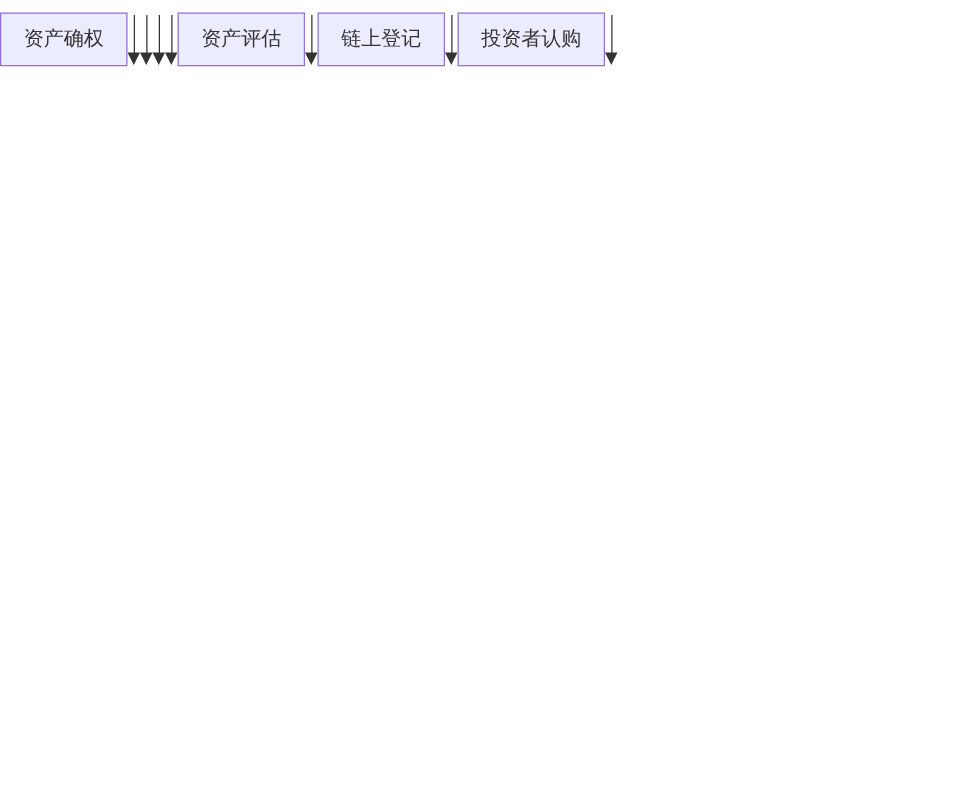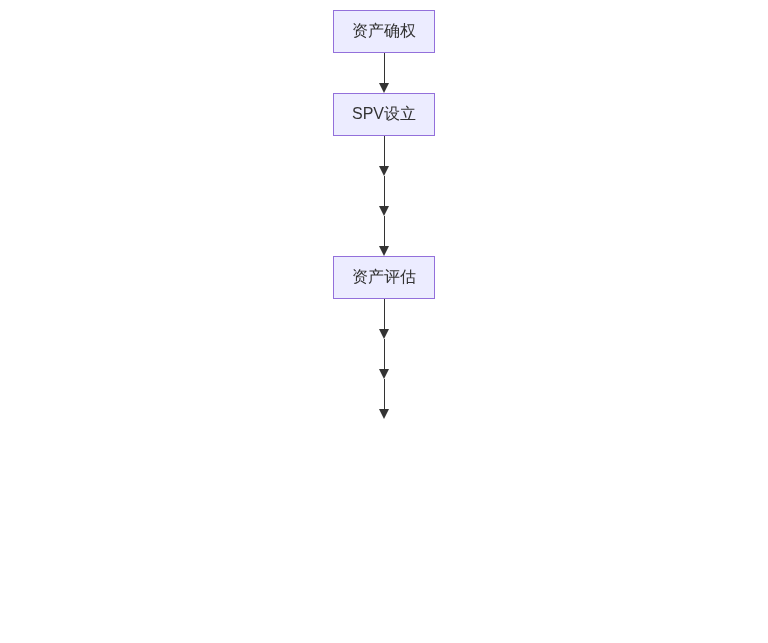--- a/index.html
+++ b/index.html
@@ -20,21 +20,21 @@
     background: var(--bg-color);
     overflow: hidden;
     position: relative;
   }
   .flow {
     position: absolute;
     left: 0;
     top: 10px;
     width: 768px;
     display: flex;
-    flex-direction: column;
+    flex-direction: row;
     align-items: center;
   }
   .node {
     height: 43px;
     min-width: 98px;
     padding: 0 18px;
     background: var(--node-fill);
     border: 1px solid var(--node-border);
     display: flex;
     align-items: center;
@@ -71,23 +71,20 @@
 
     <div class="node">
       <span>资产确权</span>
     </div>
 
     <div class="arrow">
       <div class="shaft"></div>
       <div class="head"></div>
     </div>
 
-    <div class="node">
-      <span>SPV设立</span>
-    </div>
 
     <div class="arrow">
       <div class="shaft"></div>
       <div class="head"></div>
     </div>
 
 
     <div class="arrow">
       <div class="shaft"></div>
       <div class="head"></div>
@@ -101,26 +98,32 @@
 
     <div class="node">
       <span>资产评估</span>
     </div>
 
     <div class="arrow">
       <div class="shaft"></div>
       <div class="head"></div>
     </div>
 
+    <div class="node">
+      <span>链上登记</span>
+    </div>
 
     <div class="arrow">
       <div class="shaft"></div>
       <div class="head"></div>
     </div>
 
+    <div class="node">
+      <span>投资者认购</span>
+    </div>
 
     <div class="arrow">
       <div class="shaft"></div>
       <div class="head"></div>
     </div>
 
 
   </div>
 </div>
 

